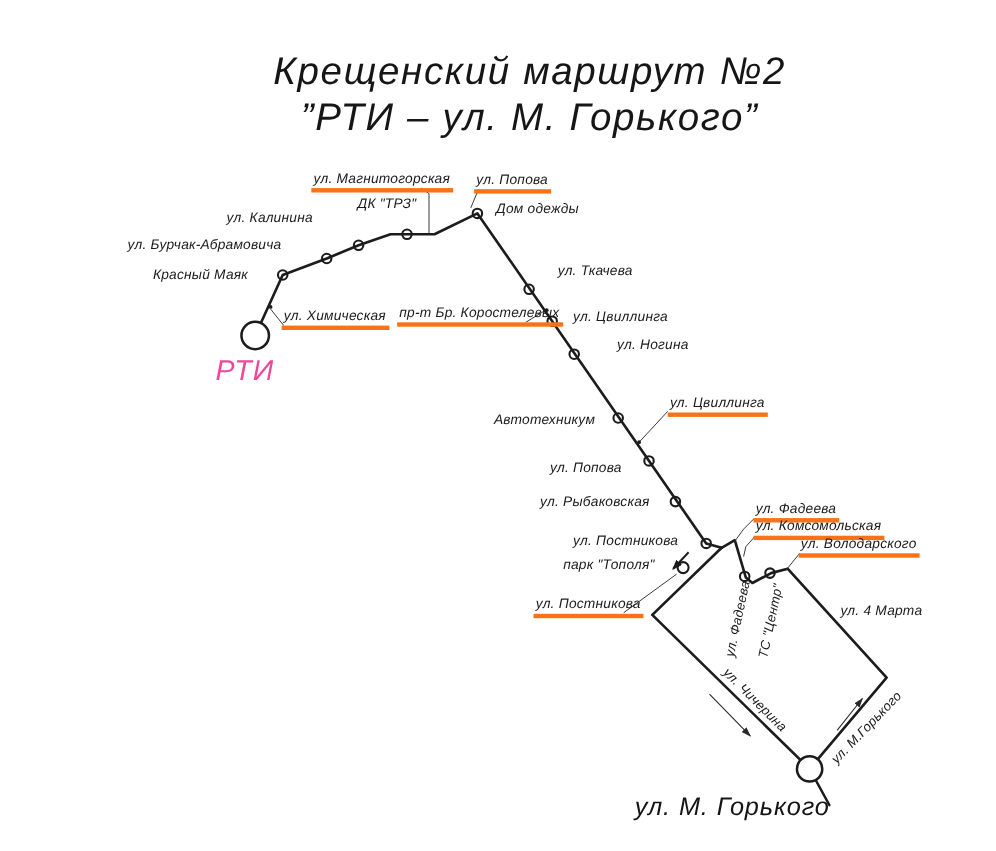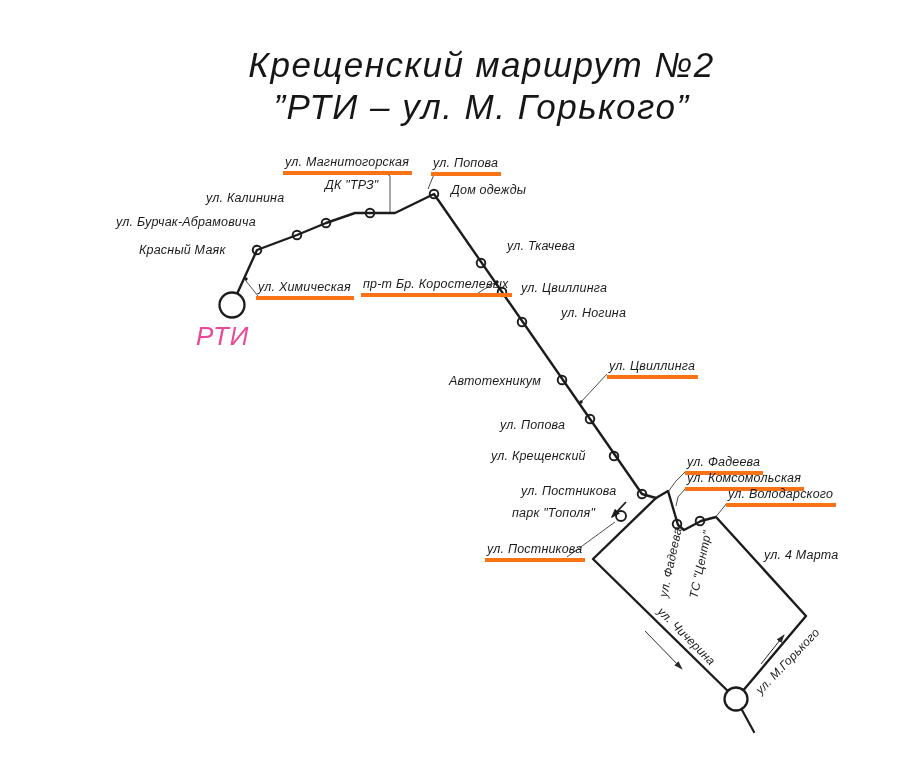--- a/index.html
+++ b/index.html
@@ -90,32 +90,33 @@
     <circle cx="232" cy="305" r="12.5" fill="#ffffff" stroke="#1c1c1c" stroke-width="2.3"></circle>
     <circle cx="736" cy="699" r="11.5" fill="#ffffff" stroke="#1c1c1c" stroke-width="2.3"></circle>
   </svg>
 
   <div class="title">
     <div>Крещенский маршрут №2</div>
     <div>”РТИ – ул. М. Горького”</div>
   </div>
 
   <div class="lbl lbl-big" style="left:196px;top:322px">РТИ</div>
+  <div class="lbl lbl-big2" style="left:577px;top:721px">ул. М. Горького</div>
 
   <div class="lbl" style="left:139px;top:244px">Красный Маяк</div>
   <div class="lbl" style="left:116px;top:216px">ул. Бурчак-Абрамовича</div>
   <div class="lbl" style="left:206px;top:192px">ул. Калинина</div>
   <div class="lbl" style="left:325px;top:179px">ДК "ТРЗ"</div>
   <div class="lbl" style="left:451px;top:184px">Дом одежды</div>
   <div class="lbl" style="left:507px;top:240px">ул. Ткачева</div>
   <div class="lbl" style="left:521px;top:282px">ул. Цвиллинга</div>
   <div class="lbl" style="left:561px;top:307px">ул. Ногина</div>
   <div class="lbl" style="left:449px;top:375px">Автотехникум</div>
   <div class="lbl" style="left:500px;top:419px">ул. Попова</div>
-  <div class="lbl" style="left:491px;top:450px">ул. Крещенский</div>
+  <div class="lbl" style="left:491px;top:450px">ул. Рыбаковская</div>
   <div class="lbl" style="left:521px;top:485px">ул. Постникова</div>
   <div class="lbl" style="left:512px;top:507px">парк "Тополя"</div>
   <div class="lbl" style="left:764px;top:549px">ул. 4 Марта</div>
 
   <div class="lbl lbl-leader" style="left:283px;top:156px">ул. Магнитогорская</div>
   <div class="lbl lbl-leader" style="left:431px;top:157px">ул. Попова</div>
   <div class="lbl lbl-leader" style="left:256px;top:281px">ул. Химическая</div>
   <div class="lbl lbl-leader" style="left:361px;top:278px">пр-т Бр. Коростелевых</div>
   <div class="lbl lbl-leader" style="left:607px;top:360px">ул. Цвиллинга</div>
   <div class="lbl lbl-leader" style="left:685px;top:456px">ул. Фадеева</div>

